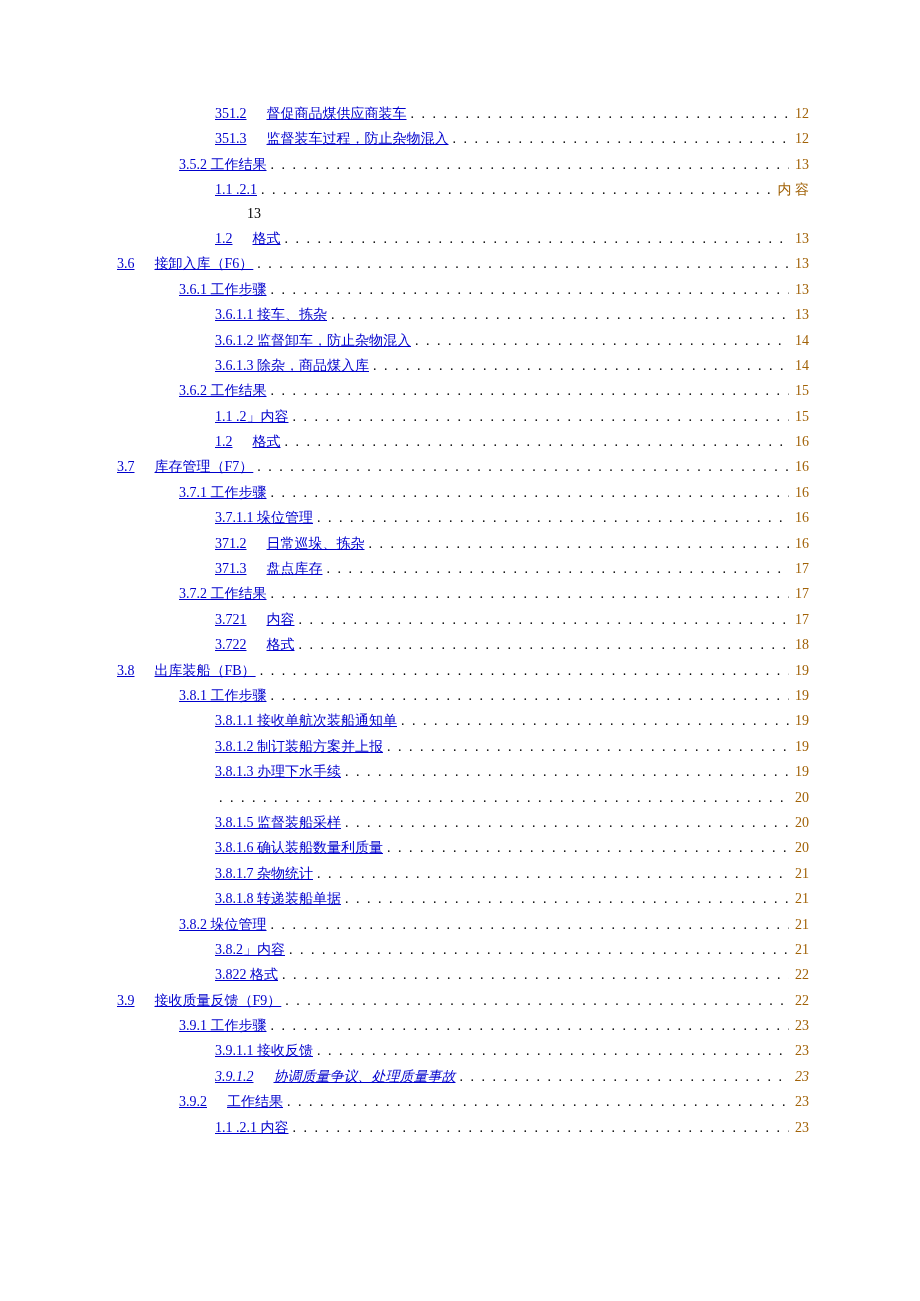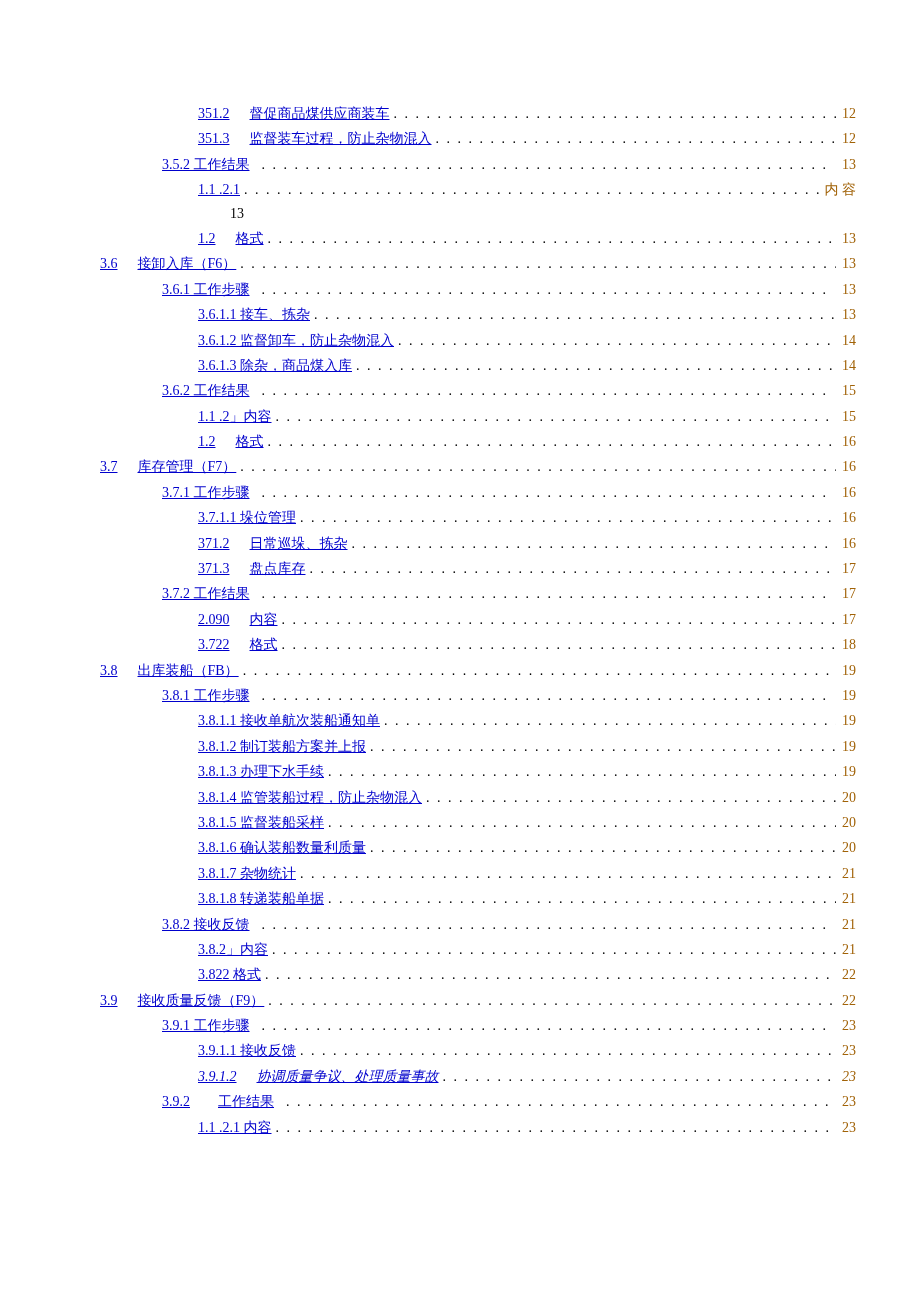--- a/index.html
+++ b/index.html
@@ -5,31 +5,32 @@
   body {
     margin: 0;
     padding: 0;
     background: #ffffff;
     font-family: "SimSun", "宋体", serif;
     font-size: 14px;
     color: #000;
     width: 920px;
   }
   .page {
-    padding: 100px 64px 60px 100px;
+    padding: 100px 111px 60px 100px;
+    margin-left: 17px;
   }
   .toc-row {
     display: flex;
     align-items: baseline;
     margin: 3px 0;
     white-space: nowrap;
     line-height: 1.6;
   }
   .indent-1 { padding-left: 0px; align-items: center; }
-  .indent-2 { padding-left: 62px; gap: 8px; }
+  .indent-2 { padding-left: 62px; }
   .indent-3 { padding-left: 98px; }
   .link {
     color: #0000cc;
     text-decoration: underline;
     flex: 0 0 auto;
   }
   .extra {
     color: #0000cc;
     text-decoration: underline;
     margin-left: 12px;
@@ -160,21 +161,21 @@
         <a class="extra" href="#" style="margin-left: 20px;">盘点库存</a>
         <span class="dots">. . . . . . . . . . . . . . . . . . . . . . . . . . . . . . . . . . . . . . . . . . . . . . . . . . . . . . . . . . . . . . . . . . . . . . . . . . . . . . . . . . . . . . . . . . . . . . . . . . . . . . . . . . . . . . . .</span>
         <span class="pg">17</span>
       </div>
       <div class="toc-row indent-2">
         <a class="link" href="#">3.7.2 工作结果</a>
         <span class="dots">. . . . . . . . . . . . . . . . . . . . . . . . . . . . . . . . . . . . . . . . . . . . . . . . . . . . . . . . . . . . . . . . . . . . . . . . . . . . . . . . . . . . . . . . . . . . . . . . . . . . . . . . . . . . . . . .</span>
         <span class="pg">17</span>
       </div>
       <div class="toc-row indent-3">
-        <a class="link" href="#">2.090</a>
+        <a class="link" href="#">3.721</a>
         <a class="extra" href="#" style="margin-left: 20px;">内容</a>
         <span class="dots">. . . . . . . . . . . . . . . . . . . . . . . . . . . . . . . . . . . . . . . . . . . . . . . . . . . . . . . . . . . . . . . . . . . . . . . . . . . . . . . . . . . . . . . . . . . . . . . . . . . . . . . . . . . . . . . .</span>
         <span class="pg">17</span>
       </div>
       <div class="toc-row indent-3">
         <a class="link" href="#">3.722</a>
         <a class="extra" href="#" style="margin-left: 20px;">格式</a>
         <span class="dots">. . . . . . . . . . . . . . . . . . . . . . . . . . . . . . . . . . . . . . . . . . . . . . . . . . . . . . . . . . . . . . . . . . . . . . . . . . . . . . . . . . . . . . . . . . . . . . . . . . . . . . . . . . . . . . . .</span>
         <span class="pg">18</span>
       </div>
@@ -198,21 +199,20 @@
         <a class="link" href="#">3.8.1.2 制订装船方案并上报</a>
         <span class="dots">. . . . . . . . . . . . . . . . . . . . . . . . . . . . . . . . . . . . . . . . . . . . . . . . . . . . . . . . . . . . . . . . . . . . . . . . . . . . . . . . . . . . . . . . . . . . . . . . . . . . . . . . . . . . . . . .</span>
         <span class="pg">19</span>
       </div>
       <div class="toc-row indent-3">
         <a class="link" href="#">3.8.1.3 办理下水手续</a>
         <span class="dots">. . . . . . . . . . . . . . . . . . . . . . . . . . . . . . . . . . . . . . . . . . . . . . . . . . . . . . . . . . . . . . . . . . . . . . . . . . . . . . . . . . . . . . . . . . . . . . . . . . . . . . . . . . . . . . . .</span>
         <span class="pg">19</span>
       </div>
       <div class="toc-row indent-3">
-        <a class="link" href="#">3.8.1.4 监管装船过程，防止杂物混入</a>
         <span class="dots">. . . . . . . . . . . . . . . . . . . . . . . . . . . . . . . . . . . . . . . . . . . . . . . . . . . . . . . . . . . . . . . . . . . . . . . . . . . . . . . . . . . . . . . . . . . . . . . . . . . . . . . . . . . . . . . .</span>
         <span class="pg">20</span>
       </div>
       <div class="toc-row indent-3">
         <a class="link" href="#">3.8.1.5 监督装船采样</a>
         <span class="dots">. . . . . . . . . . . . . . . . . . . . . . . . . . . . . . . . . . . . . . . . . . . . . . . . . . . . . . . . . . . . . . . . . . . . . . . . . . . . . . . . . . . . . . . . . . . . . . . . . . . . . . . . . . . . . . . .</span>
         <span class="pg">20</span>
       </div>
       <div class="toc-row indent-3">
         <a class="link" href="#">3.8.1.6 确认装船数量利质量</a>
@@ -223,21 +223,21 @@
         <a class="link" href="#">3.8.1.7 杂物统计</a>
         <span class="dots">. . . . . . . . . . . . . . . . . . . . . . . . . . . . . . . . . . . . . . . . . . . . . . . . . . . . . . . . . . . . . . . . . . . . . . . . . . . . . . . . . . . . . . . . . . . . . . . . . . . . . . . . . . . . . . . .</span>
         <span class="pg">21</span>
       </div>
       <div class="toc-row indent-3">
         <a class="link" href="#">3.8.1.8 转递装船单据</a>
         <span class="dots">. . . . . . . . . . . . . . . . . . . . . . . . . . . . . . . . . . . . . . . . . . . . . . . . . . . . . . . . . . . . . . . . . . . . . . . . . . . . . . . . . . . . . . . . . . . . . . . . . . . . . . . . . . . . . . . .</span>
         <span class="pg">21</span>
       </div>
       <div class="toc-row indent-2">
-        <a class="link" href="#">3.8.2  接收反馈</a>
+        <a class="link" href="#">3.8.2  垛位管理</a>
         <span class="dots">. . . . . . . . . . . . . . . . . . . . . . . . . . . . . . . . . . . . . . . . . . . . . . . . . . . . . . . . . . . . . . . . . . . . . . . . . . . . . . . . . . . . . . . . . . . . . . . . . . . . . . . . . . . . . . . .</span>
         <span class="pg">21</span>
       </div>
       <div class="toc-row indent-3">
         <a class="link" href="#">3.8.2」内容</a>
         <span class="dots">. . . . . . . . . . . . . . . . . . . . . . . . . . . . . . . . . . . . . . . . . . . . . . . . . . . . . . . . . . . . . . . . . . . . . . . . . . . . . . . . . . . . . . . . . . . . . . . . . . . . . . . . . . . . . . . .</span>
         <span class="pg">21</span>
       </div>
       <div class="toc-row indent-3">
         <a class="link" href="#">3.822 格式</a>

